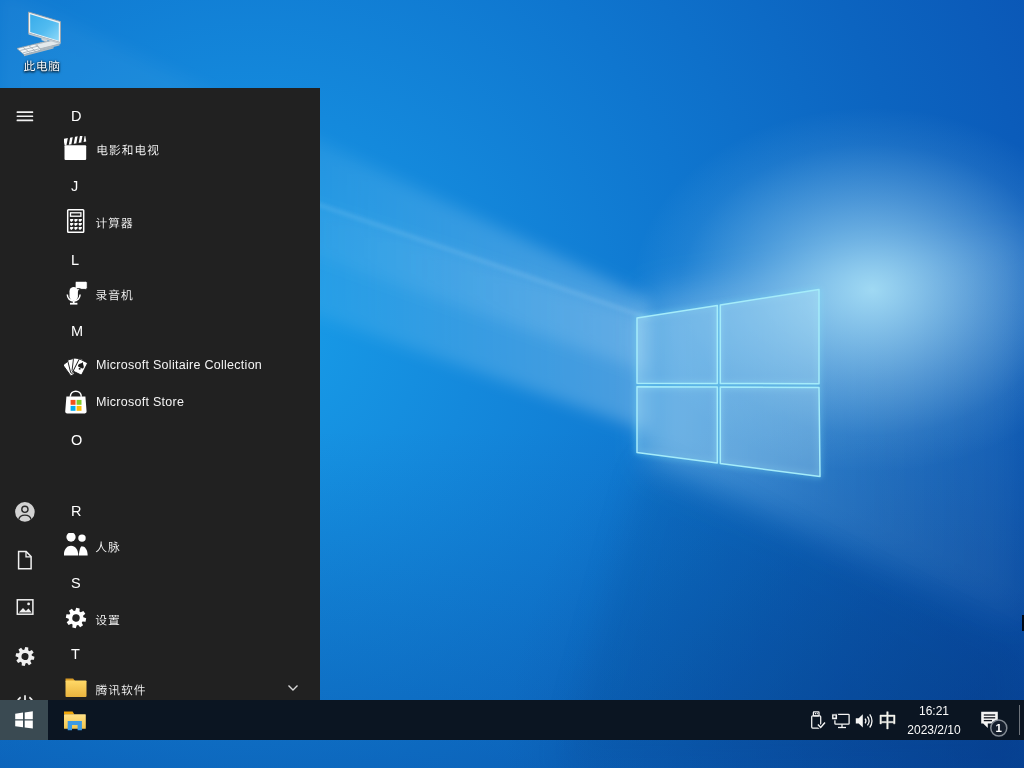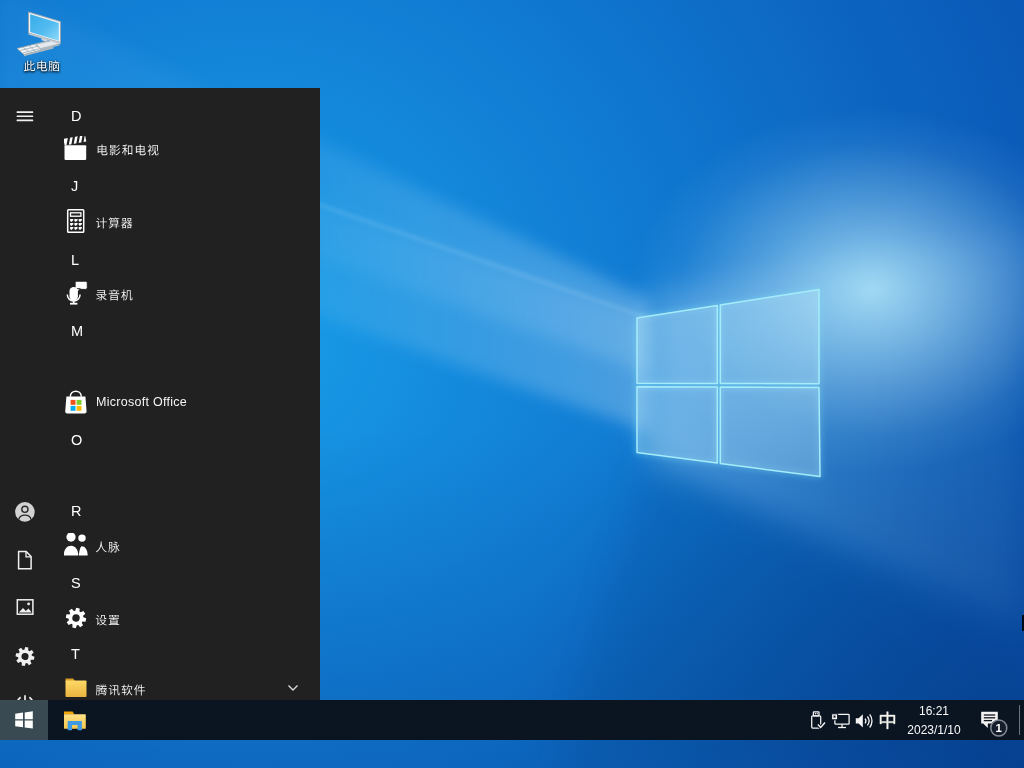--- a/index.html
+++ b/index.html
@@ -226,34 +226,60 @@
         <svg width="39" height="14" viewBox="0 0 39.3 14.4" style="display:block;overflow:visible;position:relative;left:-0.8px;top:3.0px;">
           <g fill="#f4f4f4">
             <path transform="translate(0.0,10.74) scale(0.012200,-0.012200)" d="M134 317C199 281 278 224 316 186L369 238C329 276 248 329 185 363ZM134 784V715H740L736 623H164V554H732L726 462H67V395H461V212C316 152 165 91 68 54L108 -13C206 29 337 85 461 140V2C461 -12 456 -16 440 -17C424 -18 368 -18 309 -16C319 -35 331 -63 335 -82C413 -82 464 -82 495 -71C527 -60 537 -42 537 1V236C623 106 748 9 904 -40C914 -20 937 9 953 25C845 54 751 107 675 177C739 216 814 272 874 323L810 370C765 325 691 266 629 224C592 266 561 314 537 365V395H940V462H804C813 565 820 688 822 784L763 788L750 784Z"></path>
             <path transform="translate(13.1,10.74) scale(0.012200,-0.012200)" d="M435 833C450 808 464 777 474 749H112V681H897V749H558C548 780 530 819 509 848ZM248 659C274 616 297 557 306 514H55V446H946V514H693C718 556 743 611 766 659L685 679C668 631 638 561 613 514H349L385 523C376 565 351 628 319 675ZM267 130H740V21H267ZM267 190V294H740V190ZM193 358V-81H267V-43H740V-79H818V358Z"></path>
             <path transform="translate(26.2,10.74) scale(0.012200,-0.012200)" d="M498 783V462C498 307 484 108 349 -32C366 -41 395 -66 406 -80C550 68 571 295 571 462V712H759V68C759 -18 765 -36 782 -51C797 -64 819 -70 839 -70C852 -70 875 -70 890 -70C911 -70 929 -66 943 -56C958 -46 966 -29 971 0C975 25 979 99 979 156C960 162 937 174 922 188C921 121 920 68 917 45C916 22 913 13 907 7C903 2 895 0 887 0C877 0 865 0 858 0C850 0 845 2 840 6C835 10 833 29 833 62V783ZM218 840V626H52V554H208C172 415 99 259 28 175C40 157 59 127 67 107C123 176 177 289 218 406V-79H291V380C330 330 377 268 397 234L444 296C421 322 326 429 291 464V554H439V626H291V840Z"></path>
           </g>
         </svg>
       </div>
     </div>
     <div class="hdr" style="top:232px">M</div>
+    <div class="row" style="top:265.3px">
+      <div class="ric">
+        <svg width="24" height="24" viewBox="0 0 24 24" style="display:block">
+          <g fill="#fff" stroke="#212121" stroke-width="0.9">
+<g transform="translate(12.2,22.3) rotate(-36)">
+              <rect x="-4.7" y="-16.2" width="9.4" height="13.8" rx="1.2"></rect>
+            </g>
+<g transform="translate(12.2,22.3) rotate(-14)">
+              <rect x="-4.7" y="-16.9" width="9.4" height="13.8" rx="1.2"></rect>
+            </g>
+<g transform="translate(12.2,22.3) rotate(7)">
+              <rect x="-4.7" y="-16.9" width="9.4" height="13.8" rx="1.2"></rect>
+            </g>
+<g transform="translate(12.2,22.3) rotate(27)">
+              <rect x="-4.7" y="-16.2" width="9.4" height="13.8" rx="1.2"></rect>
+            </g>
+</g>
+<g transform="translate(12.2,22.3) rotate(27) translate(-3.3,-14.9) scale(0.068)" fill="#1b1b1b">
+<path d="M50,0 C55,30 95,45 95,70 a22,22 0 0 1 -40,12 l10,40 h-30 l10,-40 a22,22 0 0 1 -40,-12 C5,45 45,30 50,0 z"></path>
+</g>
+</svg>
+      </div>
+      <div class="rlb">
+        <span class="lt">Microsoft Solitaire Collection</span>
+      </div>
+    </div>
     <div class="row" style="top:301.5px">
       <div class="ric">
         <svg width="24" height="24" viewBox="0 0 24 24" style="display:block">
           <path d="M6.3,6.8 c0,-7.4 11,-7.4 11,0" fill="none" stroke="#fff" stroke-width="1.5"></path>
 <path d="M9,6.8 c0,-4 5.6,-4 5.6,0" fill="none" stroke="#212121" stroke-width="1.6"></path>
 <path d="M2.4,6.4 h19 l1.2,15.2 a1.7,1.7 0 0 1 -1.7,1.8 H2.9 a1.7,1.7 0 0 1 -1.7,-1.8 z" fill="#fff"></path>
 <rect x="6.6" y="9.9" width="4.9" height="4.9" fill="#f1511b"></rect>
 <rect x="12.6" y="9.9" width="4.9" height="4.9" fill="#80cc28"></rect>
 <rect x="6.6" y="15.9" width="4.9" height="4.9" fill="#00adef"></rect>
 <rect x="12.6" y="15.9" width="4.9" height="4.9" fill="#fbbc09"></rect>
 </svg>
       </div>
       <div class="rlb">
-        <span class="lt">Microsoft Office</span>
+        <span class="lt">Microsoft Store</span>
       </div>
     </div>
     <div class="hdr" style="top:341px">O</div>
     <div class="hdr" style="top:412.2px">R</div>
     <div class="row" style="top:445px">
       <div class="ric">
         <svg width="24" height="24" viewBox="0 0 24 24" style="display:block">
           <g fill="#fff" transform="translate(12,12) scale(1.13) translate(-12,-12.6)">
 <circle cx="7.6" cy="5.6" r="4.1"></circle>
 <path d="M1.2,21.9 c0,-5.2 2.6,-8.6 6.4,-8.6 c3.8,0 6.4,3.4 6.4,8.6 z"></path>
@@ -377,21 +403,21 @@
     </div>
 <div style="position:absolute;left:878px;top:10.5px">
       <svg width="19" height="22" viewBox="0 0 19.0 22.4" style="display:block;overflow:visible;">
         <g fill="#f5f5ef" stroke="#f5f5ef" stroke-width="26">
           <path transform="translate(0.0,16.72) scale(0.019000,-0.019000)" d="M458 840V661H96V186H171V248H458V-79H537V248H825V191H902V661H537V840ZM171 322V588H458V322ZM825 322H537V588H825Z"></path>
         </g>
       </svg>
     </div>
 <div id="clock">
       <div>16:21</div>
-      <div>2023/1/10</div>
+      <div>2023/2/10</div>
     </div>
 <div style="position:absolute;left:980px;top:11px">
       <svg width="28" height="26" viewBox="0 0 28 26" style="display:block">
 <path d="M1.2,0.8 h16.6 v11.6 h-10 l0,4.6 -4.6,-4.6 h-2 z" fill="#f4f4f4"></path>
 <g stroke="#10141c" stroke-width="1.3">
 <line x1="3.8" y1="4" x2="15.2" y2="4"></line>
 <line x1="3.8" y1="6.8" x2="15.2" y2="6.8"></line>
 <line x1="3.8" y1="9.6" x2="12" y2="9.6"></line>
 </g>
 <circle cx="18.8" cy="17" r="8" fill="#151e2c" stroke="#848b94" stroke-width="1.5"></circle>

